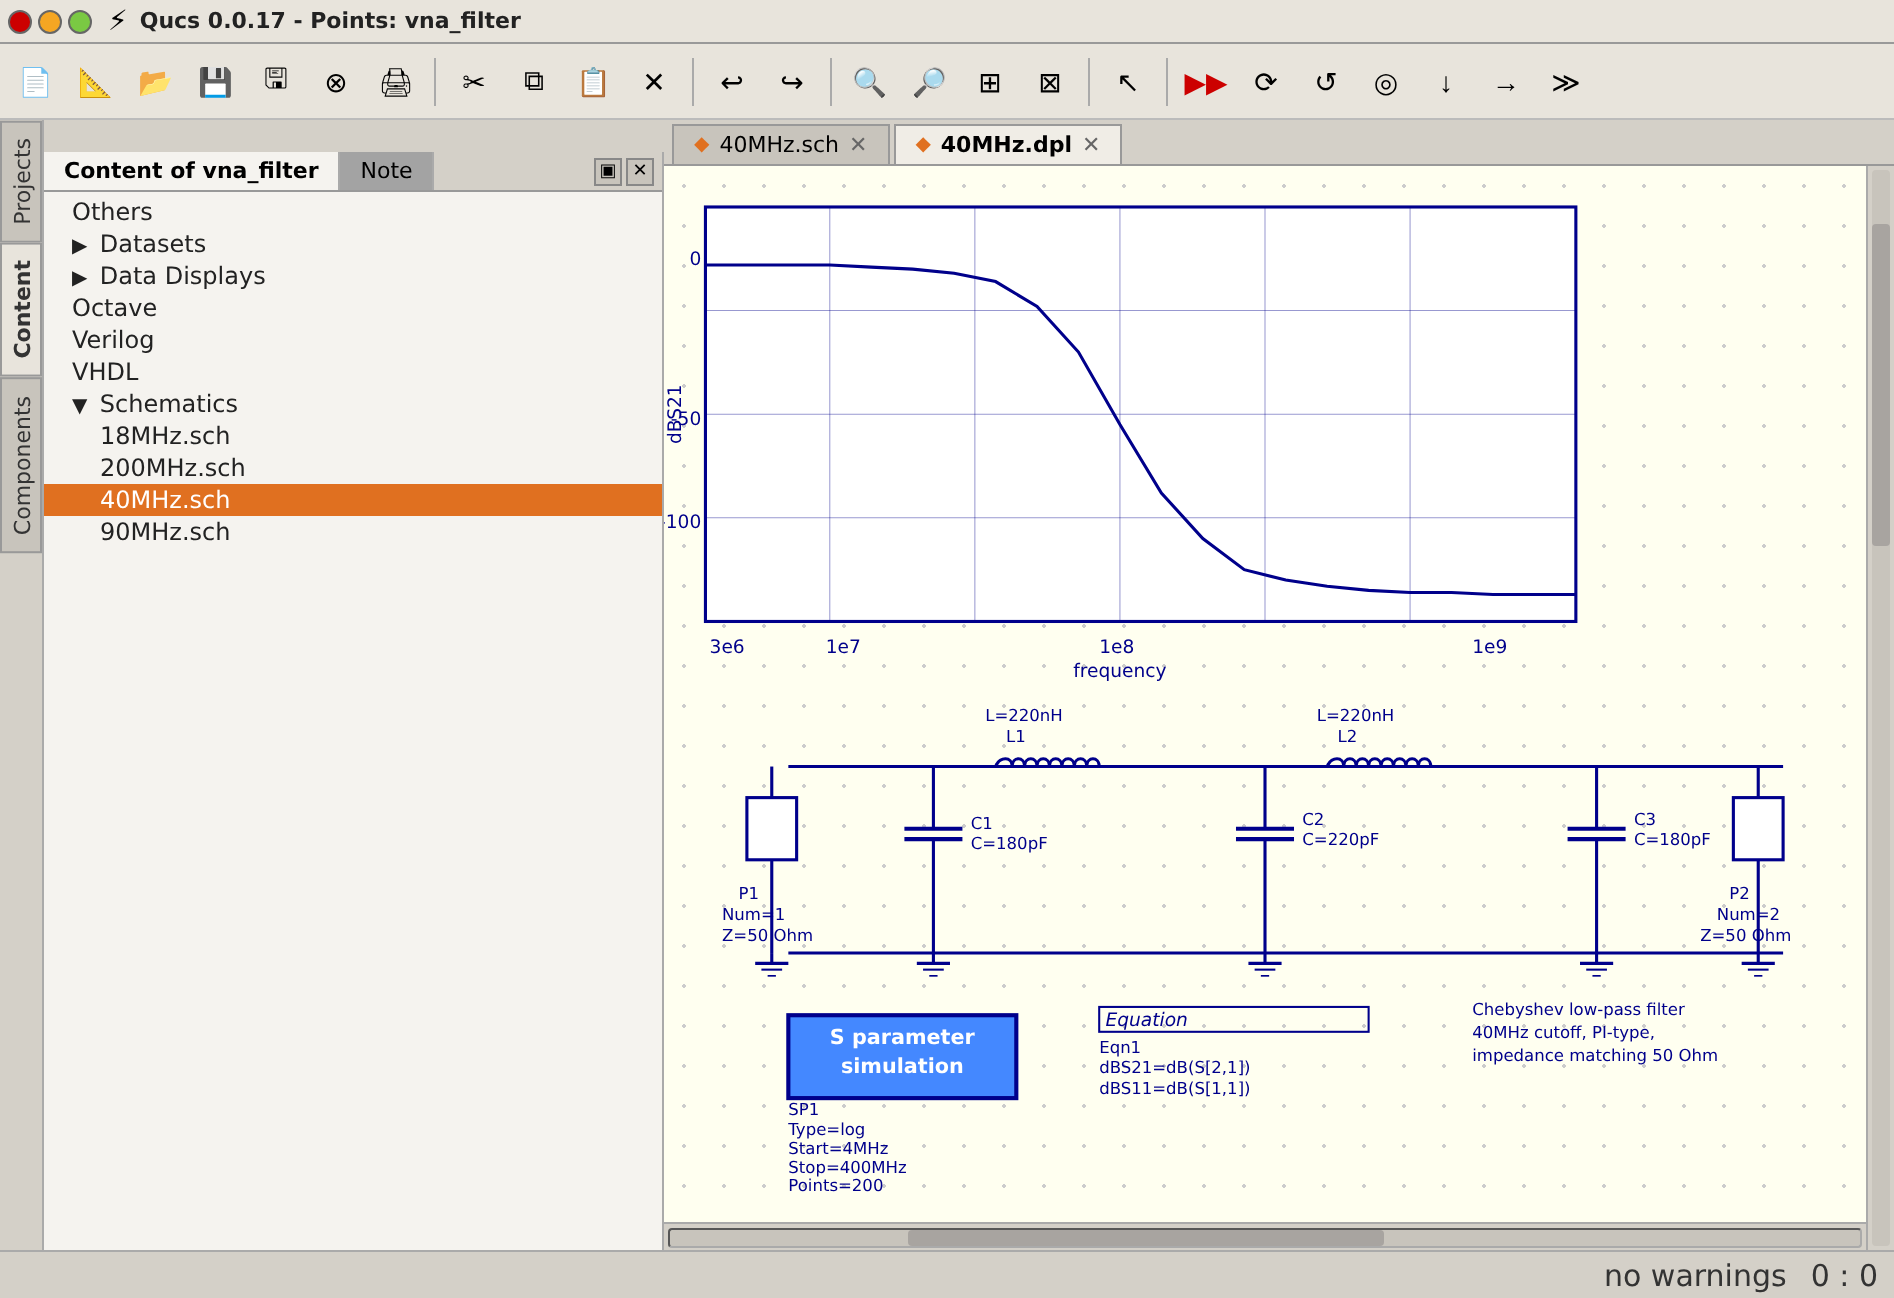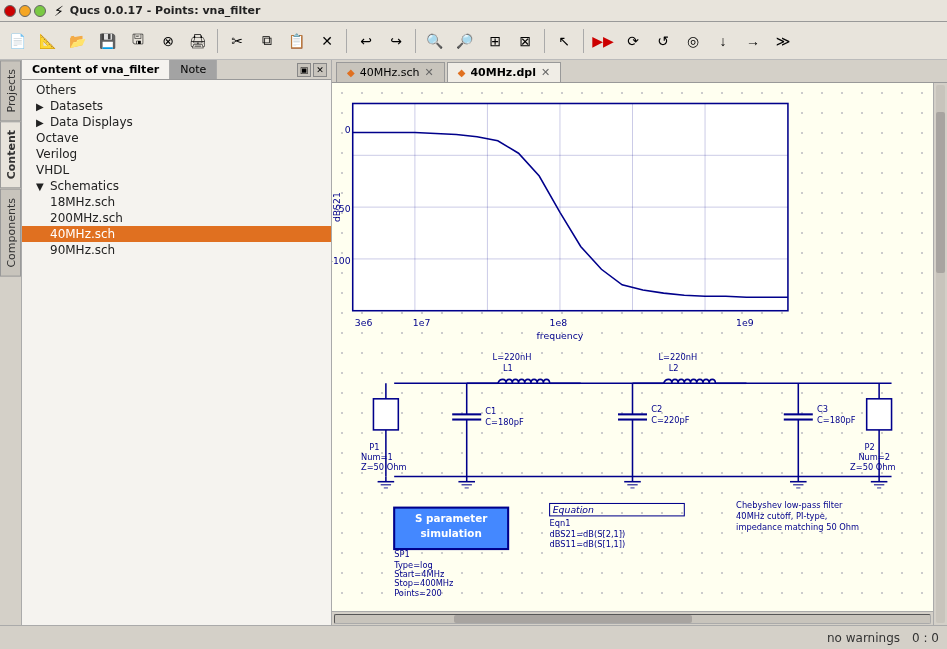--- a/index.html
+++ b/index.html
@@ -68,20 +68,21 @@
     }
     .sidebar-tab.active { background: #e8e4dc; font-weight: bold; }
 
     
     #left-panel {
       width: 310px;
       background: #f5f3ef;
       display: flex;
       flex-direction: column;
       border-right: 1px solid #aaa;
+      margin-top: 16px;
     }
     #panel-tabs {
       display: flex;
       background: #d4d0c8;
       border-bottom: 1px solid #999;
     }
     .panel-tab {
       padding: 3px 10px;
       font-size: 11px;
       cursor: pointer;
@@ -178,21 +179,21 @@
     .scroll-thumb { position: absolute; left: 20%; width: 40%; height: 100%; background: #a8a4a0; border-radius: 2px; }
 
     
     #statusbar {
       height: 24px;
       background: #d4d0c8;
       border-top: 1px solid #aaa;
       display: flex;
       align-items: center;
       padding: 0 8px;
-      font-size: 12px;
+      font-size: 15px;
       color: #333;
       justify-content: flex-end;
       gap: 6px;
     }
 
     
     #v-scrollbar {
       width: 14px;
       background: #d4d0c8;
       border-left: 1px solid #aaa;

